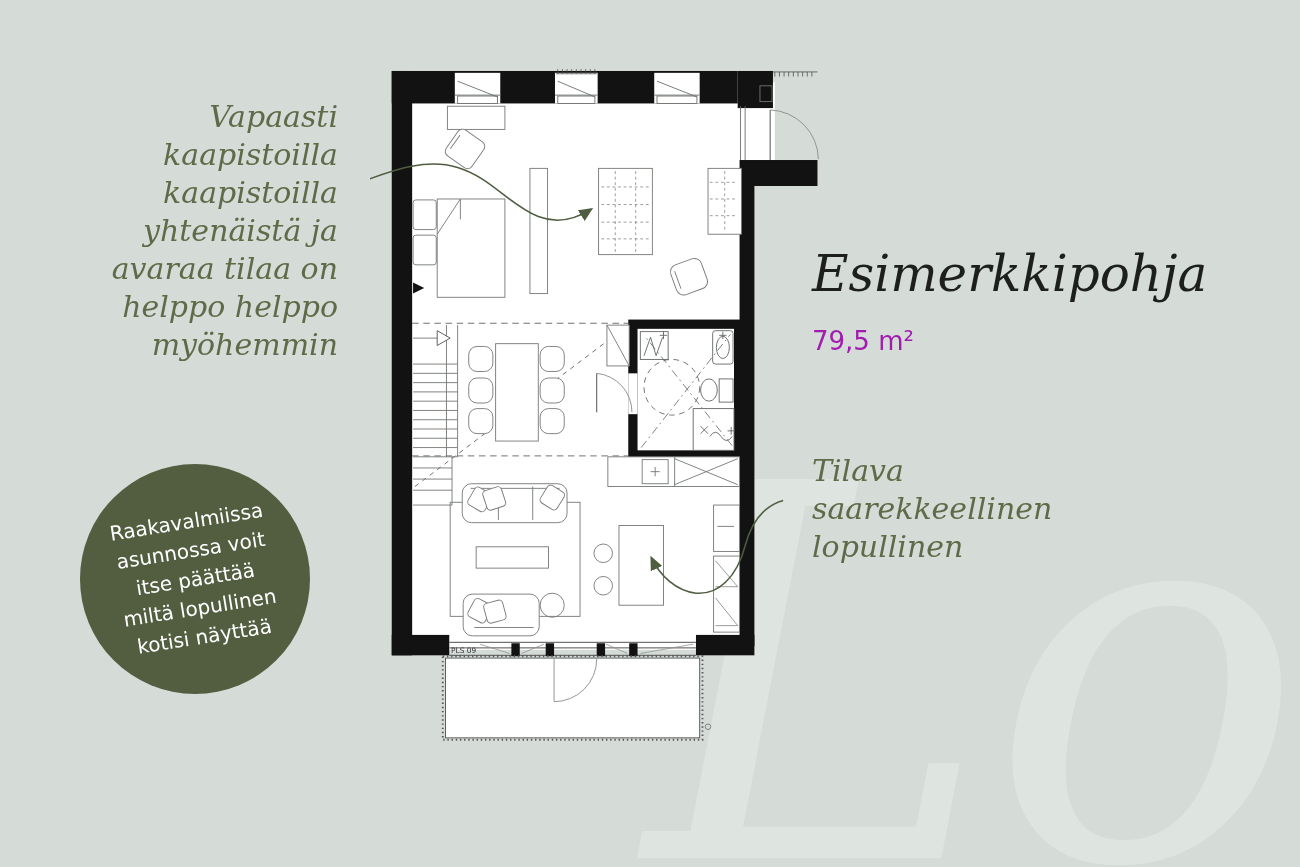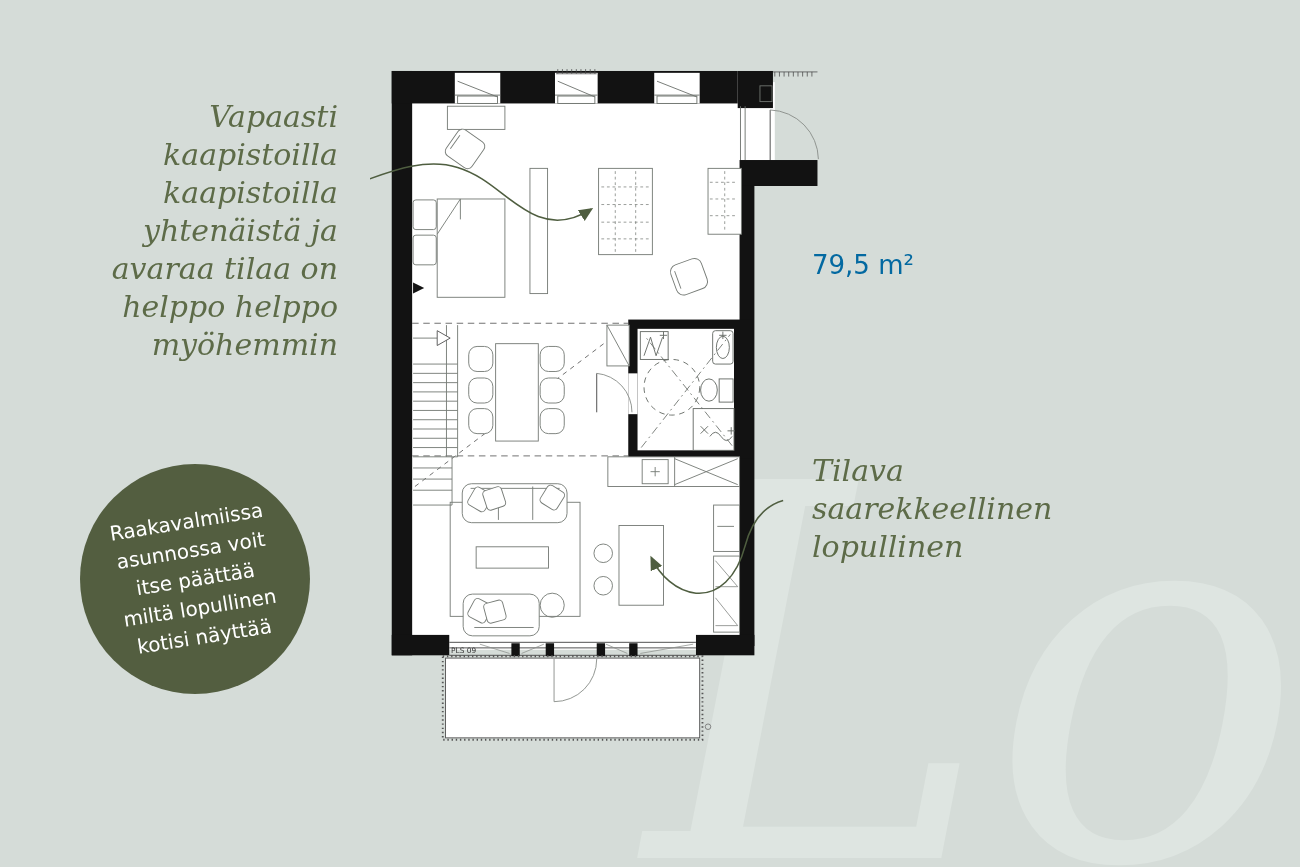--- a/index.html
+++ b/index.html
@@ -31,21 +31,21 @@
   .badge-text{
     transform:rotate(-9deg); text-align:center;
     color:#ffffff; font-size:20px; line-height:29px;
   }
   
   .heading{ position:absolute; left:812px; top:246px; color:#1d1f1c; }
   .heading .title{
     font-family:"DejaVu Serif", serif; font-style:italic;
     font-size:50px; line-height:56px; color:#1d1f1c;
   }
-  .heading .area{ font-size:26px; margin-top:4px; color:#0369a1; }
+  .heading .area{ font-size:26px; margin-top:24px; color:#a21caf; }
   
   .kitchen-note{
     position:absolute; left:812px; top:452px;
     color:#5d6b48; font-family:"DejaVu Serif", serif; font-style:italic;
     font-size:30px; line-height:38px;
   }
   .floorplan{ position:absolute; left:370px; top:58px; }
   svg text{ font-family:"DejaVu Sans", sans-serif; }
 </style>
 </head>
@@ -69,20 +69,21 @@
     <div class="badge-text">
       <div>Raakavalmiissa</div>
       <div>asunnossa voit</div>
       <div>itse päättää</div>
       <div>miltä lopullinen</div>
       <div>kotisi näyttää</div>
     </div>
   </div>
 
   <div class="heading">
+    <div class="title">Esimerkkipohja</div>
     <div class="area">79,5 m²</div>
   </div>
 
   <div class="kitchen-note">
     <div>Tilava</div>
     <div>saarekkeellinen</div>
     <div>lopullinen</div>
   </div>
 
   <svg class="floorplan" width="472" height="742" viewBox="370 58 472 800" shape-rendering="geometricPrecision">

